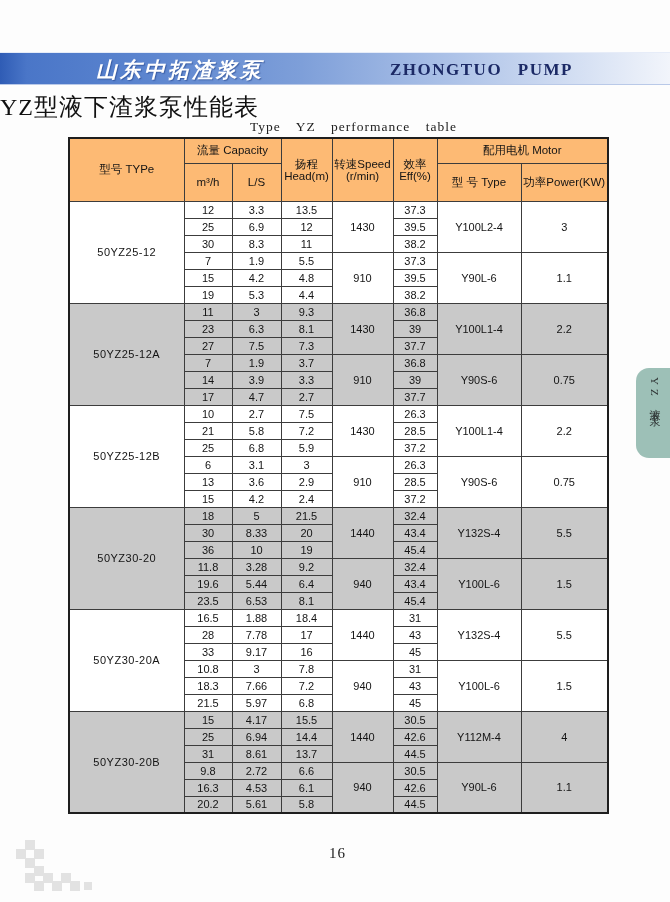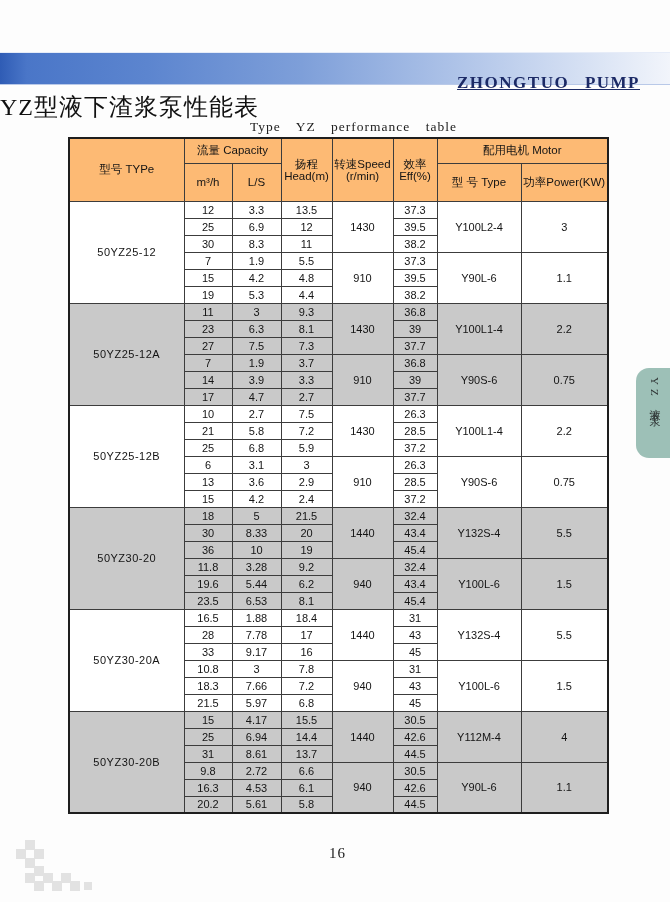--- a/index.html
+++ b/index.html
@@ -19,24 +19,24 @@
     border-top:1px solid #e6ecf8;
     border-bottom:1px solid #b9c9e8;
   }
   .brand-cn {
     position:absolute; left:70px; top:3px; width:220px; height:28px;
     color:#ffffff; font-family:"DejaVu Serif", serif; font-weight:bold;
     font-style:italic; font-size:21px; line-height:28px; text-align:center;
     letter-spacing:3px; text-shadow:1px 1px 1px rgba(30,60,130,.55);
   }
   .brand-en {
-    position:absolute; left:390px; top:18px; width:250px; height:24px;
+    position:absolute; left:390px; top:5px; width:250px; height:24px;
     color:#1c2a66; font-family:"Liberation Serif", serif; font-weight:bold;
-    font-size:17px; line-height:24px; text-align:right;
-    letter-spacing:1.5px; word-spacing:10px;text-decoration:underline;
+    font-size:17px; line-height:24px; text-align:left;
+    letter-spacing:1.5px; word-spacing:10px;
   }
 
   
   .page-title {
     position:absolute; left:0; top:91px; width:670px; 
     font-family:"Liberation Serif", serif; font-size:24px; color:#111;
     letter-spacing:1px;
   }
   .page-subtitle {
     position:absolute; left:0; top:119px; width:670px; text-align:center;
@@ -82,20 +82,21 @@
     font-family:"Liberation Serif", serif; font-size:15px; color:#222;
     letter-spacing:1px;
   }
   .corner-decor { position:absolute; left:0; top:0; width:120px; height:902px; pointer-events:none; }
   .sq { position:absolute; width:10px; height:10px; background:#e2e2e2; }
 </style>
 </head>
 <body>
 
 <div class="brand-bar">
+  <div class="brand-cn">山东中拓渣浆泵</div>
   <div class="brand-en">ZHONGTUO  PUMP</div>
 </div>
 
 <div class="page-title">YZ型液下渣浆泵性能表</div>
 <div class="page-subtitle">Type YZ performance table</div>
 
 <div class="table-wrap">
   <table class="perf">
     <colgroup>
       <col style="width:115px">
@@ -289,21 +290,21 @@
           <td>3.28</td>
           <td>9.2</td>
           <td rowspan="3">940</td>
           <td>32.4</td>
           <td rowspan="3">Y100L-6</td>
           <td rowspan="3">1.5</td>
         </tr>
         <tr class="shaded">
           <td>19.6</td>
           <td>5.44</td>
-          <td>6.2</td>
+          <td>6.4</td>
           <td>43.4</td>
         </tr>
         <tr class="shaded">
           <td>23.5</td>
           <td>6.53</td>
           <td>8.1</td>
           <td>45.4</td>
         </tr>
         <tr>
           <td rowspan="6" class="model-cell">50YZ30-20A</td>

